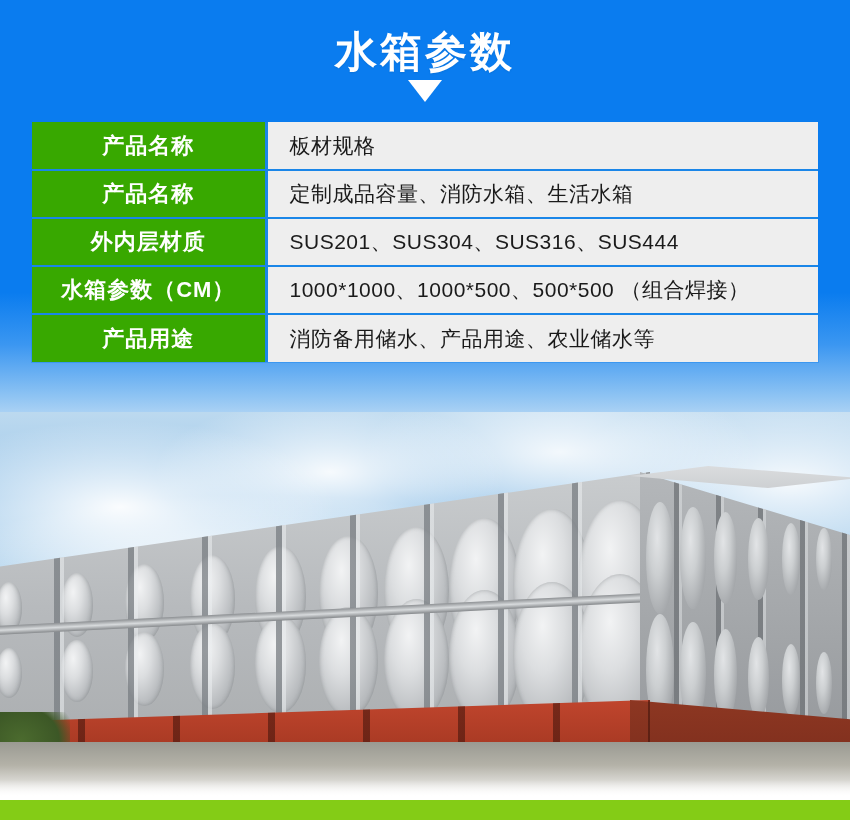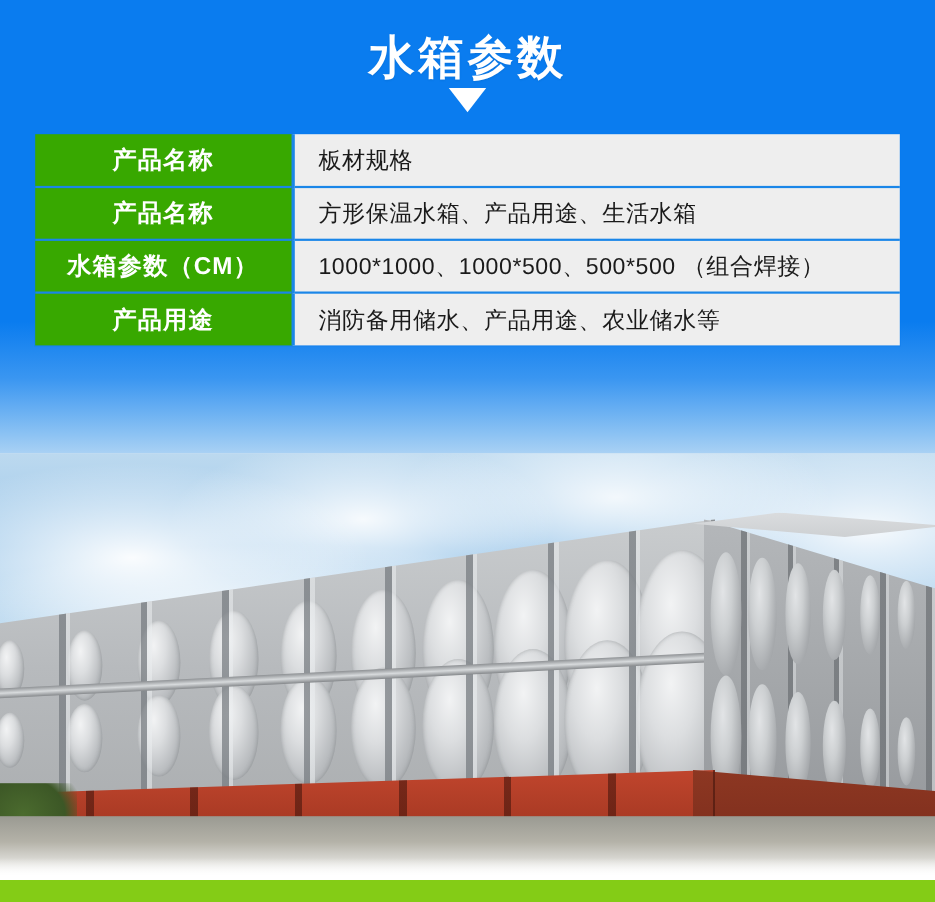--- a/index.html
+++ b/index.html
@@ -295,21 +295,25 @@
     <div class="banner-arrow"></div>
 
     <table class="spec-table">
       <tbody>
         <tr>
           <td class="spec-label">产品名称</td>
           <td class="spec-value">板材规格</td>
         </tr>
         <tr>
           <td class="spec-label">产品名称</td>
-          <td class="spec-value">方形保温水箱、产品用途、生活水箱</td>
+          <td class="spec-value">定制成品容量、消防水箱、生活水箱</td>
+        </tr>
+        <tr>
+          <td class="spec-label">外内层材质</td>
+          <td class="spec-value">SUS201、SUS304、SUS316、SUS444</td>
         </tr>
         <tr>
           <td class="spec-label">水箱参数（CM）</td>
           <td class="spec-value">1000*1000、1000*500、500*500 （组合焊接）</td>
         </tr>
         <tr>
           <td class="spec-label">产品用途</td>
           <td class="spec-value">消防备用储水、产品用途、农业储水等</td>
         </tr>
       </tbody>

